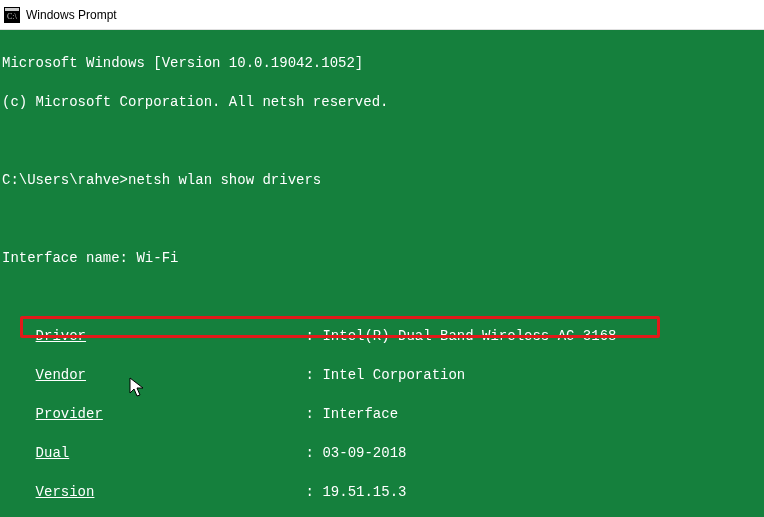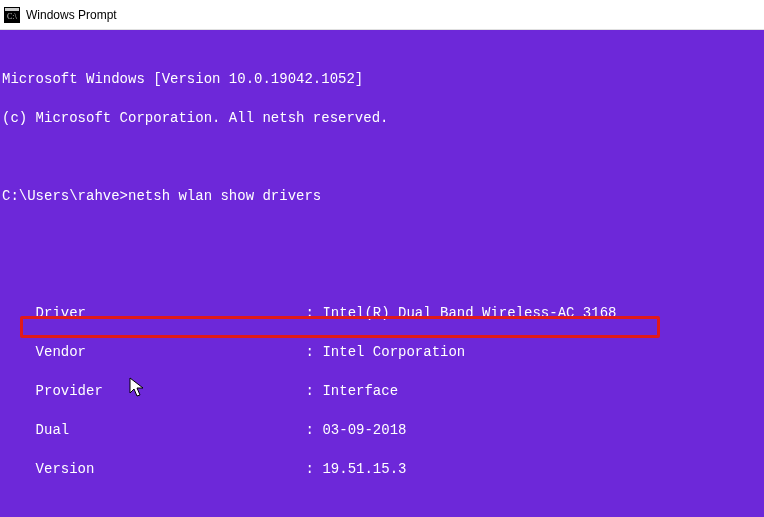--- a/index.html
+++ b/index.html
@@ -25,33 +25,33 @@
   .titlebar .app-icon {
     width: 16px;
     height: 16px;
     margin-right: 6px;
     display: flex;
     align-items: center;
     justify-content: center;
   }
   .titlebar .app-icon svg { width: 16px; height: 16px; }
   .terminal {
-    background: #6d28d9;
+    background: #15803d;
     color: #ffffff;
     width: 100%;
     height: 487px;
-    padding: 20px 0 0 2px;
+    padding: 4px 0 0 2px;
     font-size: 14px;
     line-height: 19.5px;
     white-space: pre;
     position: relative;
     overflow: hidden;
   }
   .line { white-space: pre; }
-  .line .lbl { display: inline-block; width: 270px; }
+  .line .lbl { display: inline-block; width: 270px; text-decoration: underline; }
   .highlight-box {
     position: absolute;
     border: 3px solid #e11a1a;
     border-radius: 2px;
     pointer-events: none;
   }
   .cursor-overlay {
     position: absolute;
     width: 16px;
     height: 22px;
@@ -72,20 +72,21 @@
   </span>
   <span>Windows Prompt</span>
 </div>
 
 <div class="terminal">
 <div class="line">Microsoft Windows [Version 10.0.19042.1052]</div>
 <div class="line">(c) Microsoft Corporation. All netsh reserved.</div>
 <div class="line"> </div>
 <div class="line"><span>C:\Users\rahve&gt;</span><span>netsh wlan show drivers</span></div>
 <div class="line"> </div>
+<div class="line">Interface name: Wi-Fi</div>
 <div class="line"> </div>
 <div class="line">    <span class="lbl"><span>Driver</span></span><span>: </span><span>Intel(R) Dual Band Wireless-AC 3168</span></div>
 <div class="line">    <span class="lbl"><span>Vendor</span></span><span>: </span><span>Intel Corporation</span></div>
 <div class="line">    <span class="lbl"><span>Provider</span></span><span>: </span><span>Interface</span></div>
 <div class="line">    <span class="lbl"><span>Dual</span></span><span>: </span><span>03-09-2018</span></div>
 <div class="line">    <span class="lbl"><span>Version</span></span><span>: </span><span>19.51.15.3</span></div>
 
 
 
 

